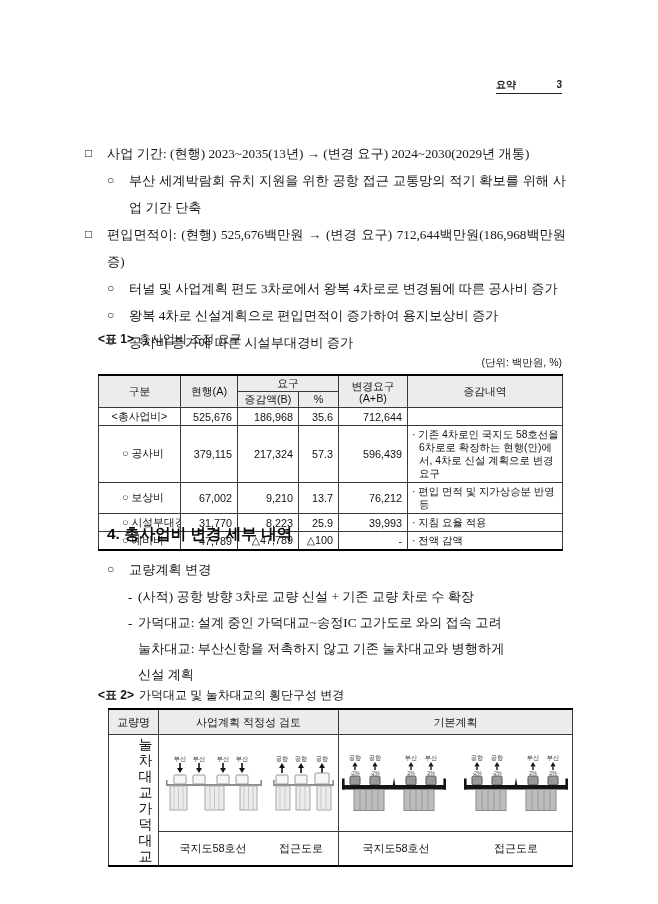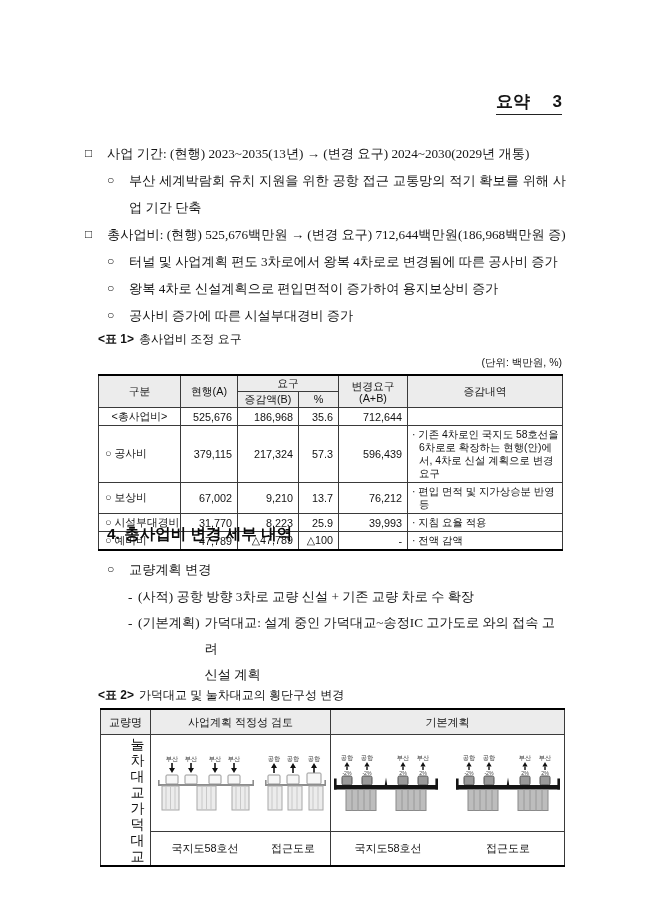--- a/index.html
+++ b/index.html
@@ -1,22 +1,22 @@
 <!DOCTYPE html>
 <html><head>
 <meta charset="utf-8">
 <style>
   html,body{margin:0;padding:0;background:#fff;}
   .page{position:relative;width:658px;height:904px;background:#fff;color:#151515;
         font-family:"Liberation Serif",serif;overflow:hidden;}
 
   
-  .page-header{position:absolute;top:90px;right:96px;width:66px;display:flex;
+  .page-header{position:absolute;top:78px;right:96px;width:66px;display:flex;
     justify-content:space-between;align-items:baseline;border-bottom:1.4px solid #222;
-    padding-bottom:1px;font-family:"Liberation Sans",sans-serif;font-size:17px;font-weight:bold;}
+    padding-bottom:1px;font-family:"Liberation Sans",sans-serif;font-size:10px;font-weight:bold;}
 
   
   .bullets{position:absolute;left:85px;top:140px;width:481px;font-size:13.2px;}
   .b{display:flex;line-height:27px;text-align:justify;}
   .mk{flex:none;width:22px;}
   .mk.sq{font-size:12px;}
   .mk.ci{font-size:12px;}
   .ind1{padding-left:22px;}
   .txt{flex:1;}
 
@@ -33,37 +33,37 @@
   table{border-collapse:collapse;font-family:"Liberation Sans",sans-serif;color:#111;}
   .t1{position:absolute;top:374px;left:98px;width:464px;font-size:10.8px;
     border-top:2.3px solid #000;border-bottom:2.3px solid #000;table-layout:fixed;}
   .t1 th,.t1 td{border:1px solid #3a3a3a;overflow:hidden;}
   .t1 thead th{background:#ececec;font-weight:normal;text-align:center;
     padding:1px 2px;line-height:13px;}
   .t1 thead .h2l{line-height:12px;}
   .t1 tbody td{height:13px;padding:1px 2px;}
   .t1 .num{text-align:right;padding-right:5px;white-space:nowrap;margin-left:36px;}
   .t1 .lblc{text-align:center;margin-left:16px;}
-  .t1 .lbll{text-align:left;padding-left:6px;white-space:nowrap;}
+  .t1 .lbll{text-align:left;padding-left:23px;white-space:nowrap;}
   .t1 .note{text-align:left;padding:2px 3px 2px 11px;text-indent:-7px;
     line-height:13px;font-size:10.4px;}
 
   
   .sec-title{position:absolute;left:107px;top:524px;
     font-family:"Liberation Sans",sans-serif;font-size:15.5px;font-weight:bold;color:#0a0a0a;}
   .sub{position:absolute;left:107px;top:556px;width:459px;font-size:13.2px;}
   .sub .b{line-height:27px;}
   .dash{padding-left:21px;}
   .mkd{flex:none;width:10px;}
   .hangrow{display:flex;line-height:26px;}
   .hangrow .prefix{flex:none;margin-right:5px;}
   .hangrow .lines{flex:1;}
 
   
-  .t2{position:absolute;top:708px;left:100px;width:464px;font-size:11px;
+  .t2{position:absolute;top:708px;left:108px;width:464px;font-size:11px;
     border-top:2.3px solid #000;border-bottom:2.3px solid #000;table-layout:fixed;}
   .t2 th,.t2 td{border:1px solid #3a3a3a;}
   .t2 thead th{background:#ececec;font-weight:normal;height:22px;text-align:center;}
   .t2 .bridge-name{text-align:center;font-size:14px;line-height:16px;padding-left:25px;}
   .t2 .diagram-cell{height:62px;padding:0;text-align:center;vertical-align:middle;background:#fff;}
   .t2 .road-row td{height:19px;position:relative;background:#fff;margin-left:47px;}
   .road-lab{position:absolute;top:50%;transform:translate(-50%,-50%);
     white-space:nowrap;font-size:11px;}
   .t2 svg{display:block;margin:0 auto;}
   .t2 svg text{font-family:"Liberation Sans",sans-serif;fill:#333;}
@@ -83,21 +83,21 @@
     <div class="b">
       <span class="mk sq">□</span>
       <span class="txt">사업 기간: (현행) 2023~2035(13년) → (변경 요구) 2024~2030(2029년 개통)</span>
     </div>
     <div class="b ind1">
       <span class="mk ci">○</span>
       <span class="txt">부산 세계박람회 유치 지원을 위한 공항 접근 교통망의 적기 확보를 위해 사업 기간 단축</span>
     </div>
     <div class="b">
       <span class="mk sq">□</span>
-      <span class="txt">총사업비: (현행) 525,676백만원 → (변경 요구) 712,644백만원(186,968백만원 증)</span>
+      <span class="txt">편입면적이: (현행) 525,676백만원 → (변경 요구) 712,644백만원(186,968백만원 증)</span>
     </div>
     <div class="b ind1">
       <span class="mk ci">○</span>
       <span class="txt">터널 및 사업계획 편도 3차로에서 왕복 4차로로 변경됨에 따른 공사비 증가</span>
     </div>
     <div class="b ind1">
       <span class="mk ci">○</span>
       <span class="txt">왕복 4차로 신설계획으로 편입면적이 증가하여 용지보상비 증가</span>
     </div>
     <div class="b ind1">
@@ -186,23 +186,23 @@
     <div class="b">
       <span class="mk ci">○</span>
       <span class="txt">교량계획 변경</span>
     </div>
     <div class="b dash">
       <span class="mkd">-</span>
       <span class="txt">(사적) 공항 방향 3차로 교량 신설 + 기존 교량 차로 수 확장</span>
     </div>
     <div class="hangrow dash">
       <span class="mkd">-</span>
-      <span class="prefix">(기본계획)</span>
       <div class="lines">
         <div>가덕대교: 설계 중인 가덕대교~송정IC 고가도로 와의 접속 고려</div>
+        <div>눌차대교: 부산신항을 저촉하지 않고 기존 눌차대교와 병행하게</div>
         <div>신설 계획</div>
       </div>
     </div>
   </div>
 
   <div class="caption" id="caption2">
     <span class="tag">&lt;표 2&gt;</span><span>가덕대교 및 눌차대교의 횡단구성 변경</span>
   </div>
 
   <table class="t2">

